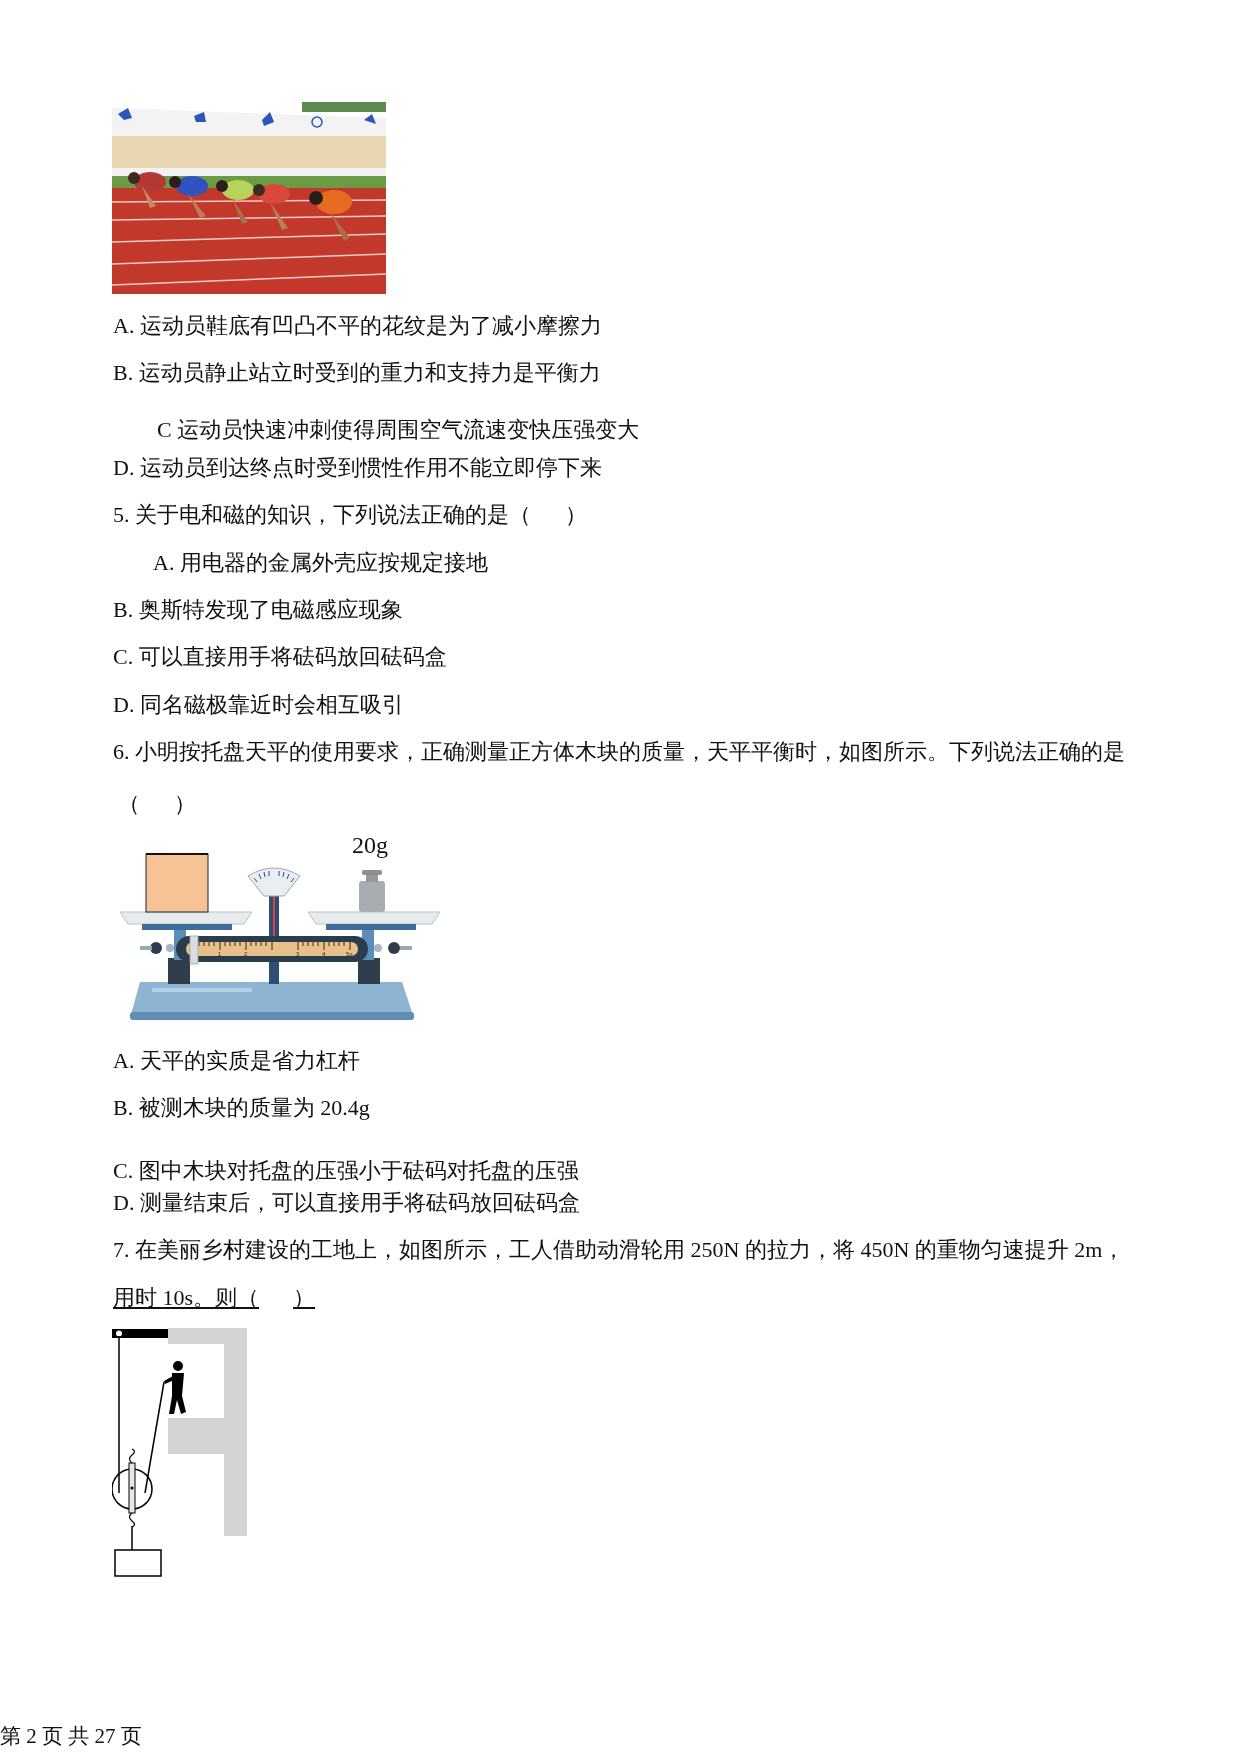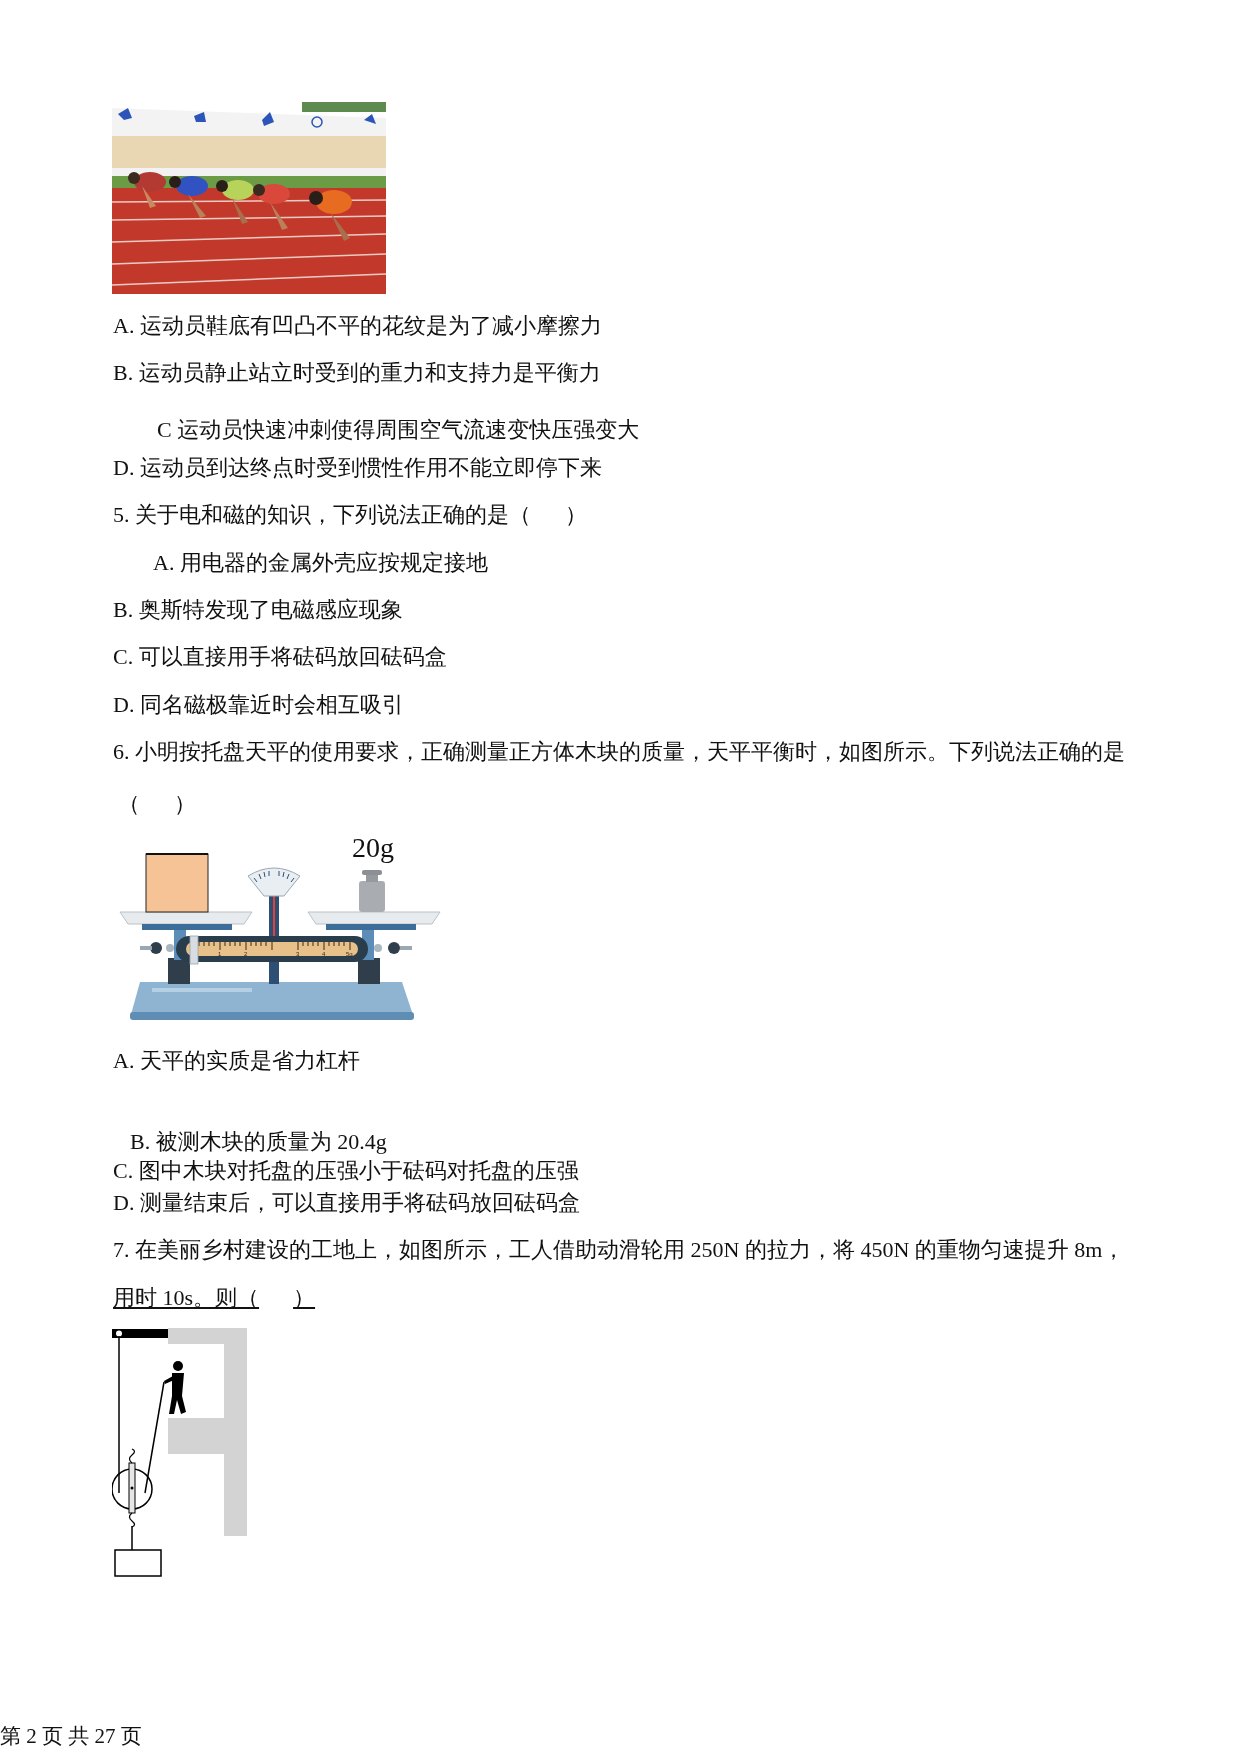--- a/index.html
+++ b/index.html
@@ -153,28 +153,28 @@
     <rect x="78" y="110" width="8" height="28" fill="#d7dde2" stroke="#9aa5ae" stroke-width="0.8"></rect>
 
     <circle cx="44" cy="122" r="6" fill="#2f3e4a"></circle>
     <rect x="28" y="120" width="12" height="4" fill="#9aa8b3"></rect>
     <circle cx="282" cy="122" r="6" fill="#2f3e4a"></circle>
     <rect x="288" y="120" width="12" height="4" fill="#9aa8b3"></rect>
     <circle cx="58" cy="122" r="4" fill="#aab6c0"></circle>
     <circle cx="266" cy="122" r="4" fill="#aab6c0"></circle>
   </svg>
 </div>
-<div class="fig" style="left:352px; top:832px; font-size:28px; font-family:'Liberation Serif', serif;">20g</div>
+<div class="fig" style="left:352px; top:832px; font-size:24px; font-family:'Liberation Serif', serif;">20g</div>
 
 <div class="line" style="top:1047px;"><span>A.</span> <span>天平的实质是省力杠杆</span></div>
-<div class="line" style="top:1128px;margin-left:17px;"><span>B.</span> <span>被测木块的质量为 20.4g</span></div>
+<div class="line" style="top:1094px;"><span>B.</span> <span>被测木块的质量为 20.4g</span></div>
 <div class="line" style="top:1157px;"><span>C.</span> <span>图中木块对托盘的压强小于砝码对托盘的压强</span></div>
 <div class="line" style="top:1189px;"><span>D.</span> <span>测量结束后，可以直接用手将砝码放回砝码盒</span></div>
 
-<div class="line" style="top:1236px;"><span>7.</span> <span>在美丽乡村建设的工地上，如图所示，工人借助动滑轮用 250N 的拉力，将 450N 的重物匀速提升 8m，</span></div>
+<div class="line" style="top:1236px;"><span>7.</span> <span>在美丽乡村建设的工地上，如图所示，工人借助动滑轮用 250N 的拉力，将 450N 的重物匀速提升 2m，</span></div>
 <div class="line" style="top:1284px;text-decoration:underline;"><span>用时 10s。则（</span><span class="paren-gap"></span><span>）</span></div>
 
 <div class="fig" style="left:112px; top:1326px; width:140px; height:254px;">
   <svg width="140" height="254" viewBox="0 0 140 254">
 
     <path d="M56 2 L135 2 L135 210 L112 210 L112 128 L56 128 L56 92 L112 92 L112 18 L56 18 Z" fill="#d3d3d3"></path>
 
     <rect x="0" y="3" width="56" height="9" fill="#000"></rect>
     <circle cx="7" cy="7.5" r="3" fill="#fff"></circle>
 

